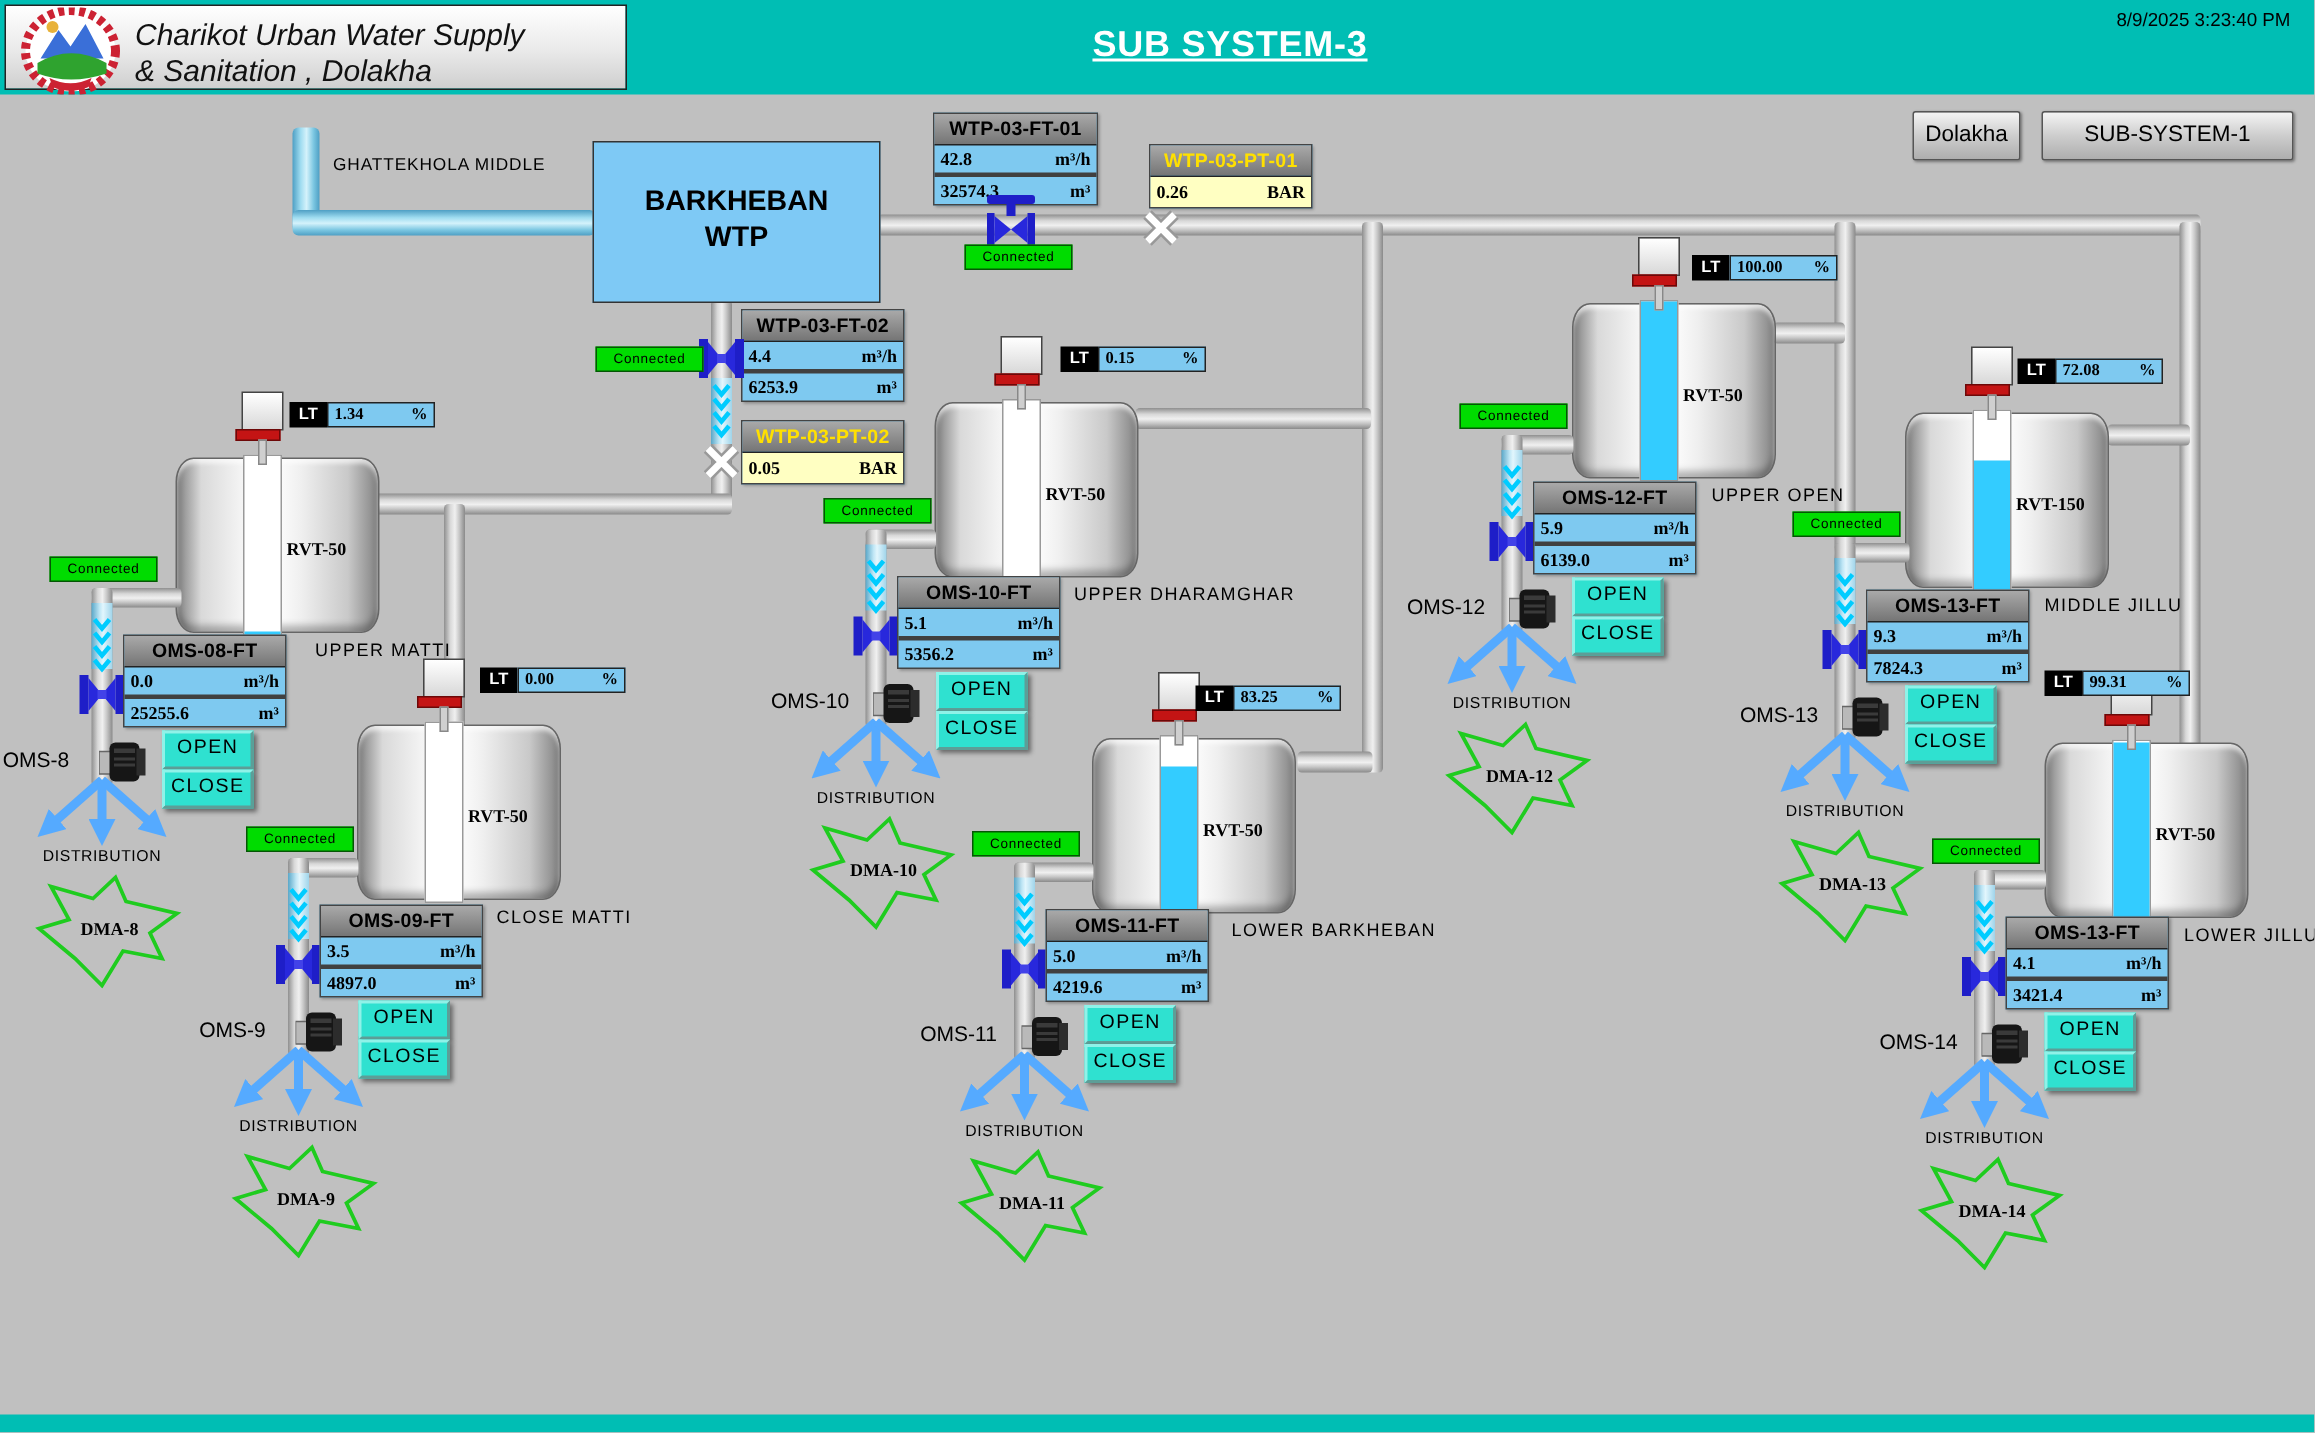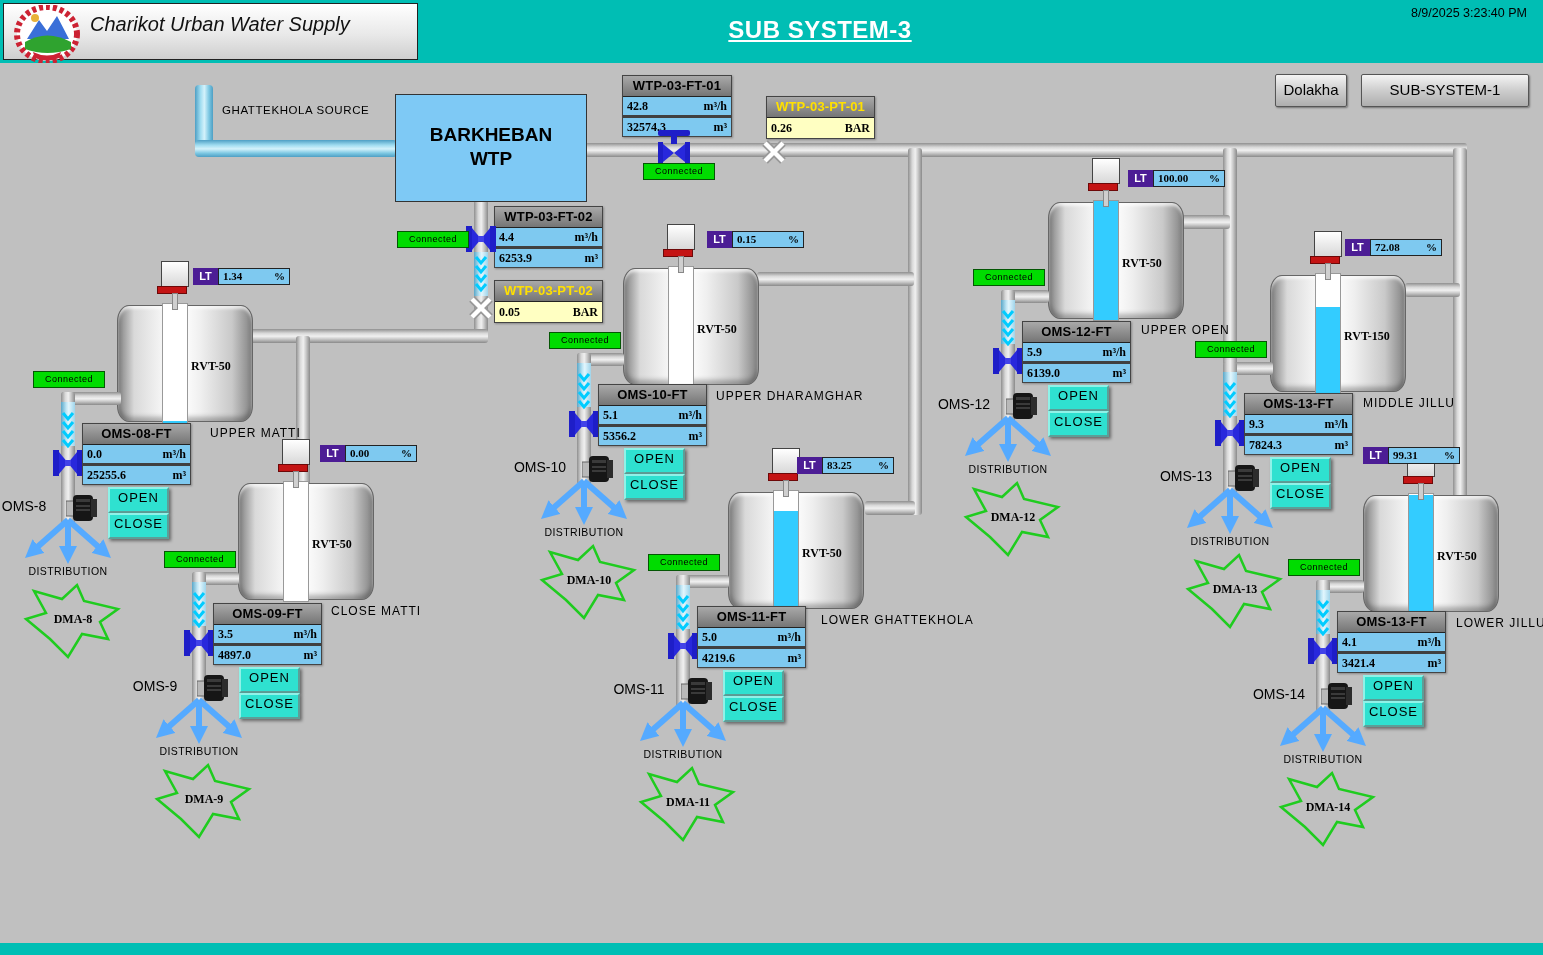--- a/index.html
+++ b/index.html
@@ -76,21 +76,21 @@
   .tank-fill{position:absolute;left:0;right:0;bottom:0;height:0;background:#33ccff;}
   .tank-sensor{left:calc(var(--tx) + 44px);top:calc(var(--ty) - 44px);width:26px;height:24px;
       background:linear-gradient(180deg,#ffffff,#d8d8d8);border:1px solid #444;}
   .sensor-red{position:absolute;left:-5px;top:24px;width:28px;height:6px;background:#c41414;border:1px solid #6d0808;}
   .sensor-stem{position:absolute;left:10px;top:31px;width:4px;height:15px;background:#cfcfcf;border:1px solid #888;}
   .tank-model{left:calc(var(--tx) + 74px);top:calc(var(--ty) + 54px);font-family:"Liberation Serif",serif;
       font-weight:bold;font-size:12px;color:#000;}
   .tank-name{left:calc(var(--tx) + 93px);top:calc(var(--ty) + 121px);font-size:12px;letter-spacing:1px;white-space:nowrap;color:#000;}
   
   .lt{left:var(--lx);top:var(--ly);height:17px;display:flex;}
-  .lt-tag{width:25px;background:#4c1d95;color:#fff;font-weight:bold;font-size:11px;line-height:17px;text-align:center;}
+  .lt-tag{width:25px;background:#000000;color:#fff;font-weight:bold;font-size:11px;line-height:17px;text-align:center;}
   .lt-val{width:62px;background:#7ec9f0;border:1px solid #222;display:flex;justify-content:space-between;
       padding:0 4px;font-family:"Liberation Serif",serif;font-weight:bold;font-size:11px;line-height:15px;color:#000;}
   .xcross{position:absolute;}
 </style>
 </head>
 <body>
 
 <div id="app">
 
   <svg width="0" height="0" style="position:absolute">
@@ -105,20 +105,21 @@
   <div class="hdr-left">
     <svg class="logo" width="70" height="58" viewBox="0 0 70 58">
       <ellipse cx="35" cy="29" rx="30" ry="27" fill="#ffffff" stroke="#cc2233" stroke-width="6" stroke-dasharray="4 3"></ellipse>
       <path d="M15 34 L27 15 L35 26 L45 11 L57 34 Z" fill="#3a6fd8"></path>
       <path d="M13 37 Q35 24 59 37 L59 44 Q35 52 13 44 Z" fill="#2fa32f"></path>
       <circle cx="23" cy="13" r="4" fill="#e8b23a"></circle>
       <path d="M21 47 Q35 54 49 47 L47 53 Q35 58 23 53 Z" fill="#cc2233"></path>
     </svg>
     <div class="org-text">
       <div>Charikot Urban Water Supply</div>
+      <div>&amp; Sanitation , Dolakha</div>
     </div>
   </div>
   <div class="screen-title">SUB SYSTEM-3</div>
   <div class="datetime">8/9/2025 3:23:40 PM</div>
   <div class="footer-strip"></div>
 
   <div class="navbtn" style="left:1275px;top:74px;width:70px;">Dolakha</div>
   <div class="navbtn" style="left:1361px;top:74px;width:166px;">SUB-SYSTEM-1</div>
 
   <div class="cpipe-v" style="left:195px;top:85px;height:70px;"></div>
@@ -136,21 +137,21 @@
   <div class="pipe-h" style="left:248px;top:329px;width:240px;"></div>
   <div class="pipe-v" style="left:296px;top:336px;height:150px;"></div>
   <div class="st-bluepipe" style="position:absolute;left:474px;top:252px;height:44px;"></div>
   <svg style="position:absolute;left:474px;top:256px;" width="14" height="38" viewBox="0 0 14 38">
     <path d="M2 1 L7 7 L12 1" stroke="#00ccff" stroke-width="3" fill="none"></path>
     <path d="M2 10 L7 16 L12 10" stroke="#00ccff" stroke-width="3" fill="none"></path>
     <path d="M2 19 L7 25 L12 19" stroke="#00ccff" stroke-width="3" fill="none"></path>
     <path d="M2 28 L7 34 L12 28" stroke="#00ccff" stroke-width="3" fill="none"></path>
   </svg>
 
-  <div class="src-label">GHATTEKHOLA SOURCE</div>
+  <div class="src-label">GHATTEKHOLA MIDDLE</div>
   <div class="wtp-box">
     <div class="inner">
       <div>BARKHEBAN</div>
       <div>WTP</div>
     </div>
   </div>
 
   <div class="panel" style="left:622px;top:75px;width:108px;">
     <div class="ph">WTP-03-FT-01</div>
     <div class="pr">
@@ -424,21 +425,21 @@
   <div class="station" style="--px:683px;--py:575px;--hw:53px;--tx:728px;--ty:492px;--lx:797px;--ly:457px">
     <div class="tank-body"></div>
     <div class="tank-channel">
         <div class="tank-fill" style="height: 83.25%;"></div>
       </div>
     <div class="tank-sensor">
         <div class="sensor-red"></div>
         <div class="sensor-stem"></div>
       </div>
     <div class="tank-model">RVT-50</div>
-    <div class="tank-name">LOWER GHATTEKHOLA</div>
+    <div class="tank-name">LOWER BARKHEBAN</div>
     <div class="lt">
         <span class="lt-tag">LT</span>
         <span class="lt-val">
           <span>83.25</span>
           <span>%</span>
         </span>
       </div>
     <div class="conn st-conn">Connected</div>
     <div class="st-hpipe"></div>
     <div class="st-vpipe"></div>

